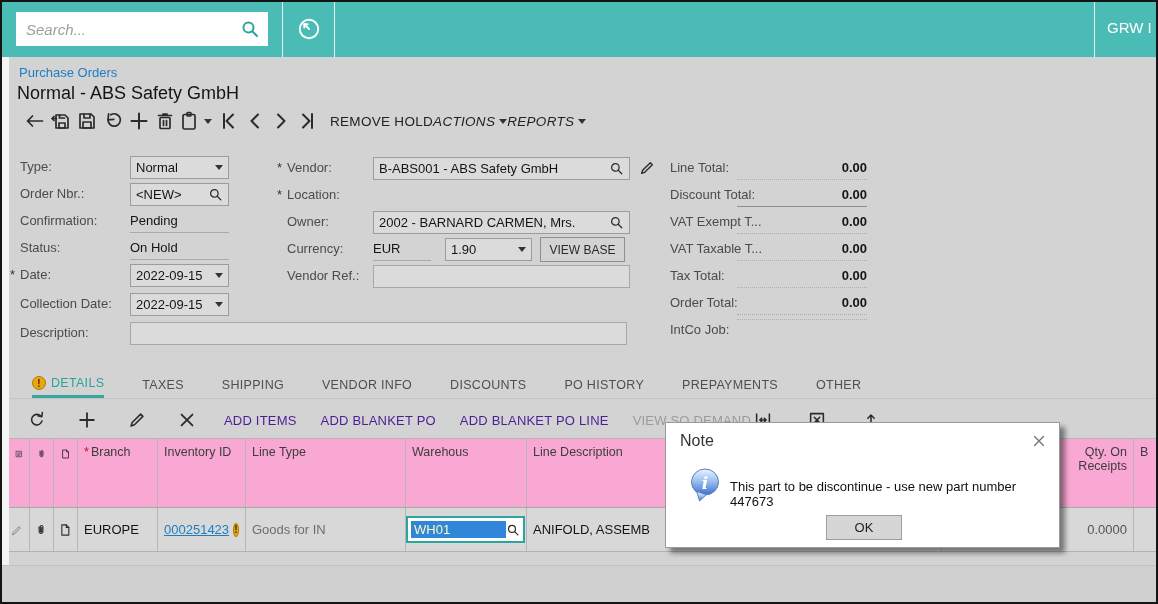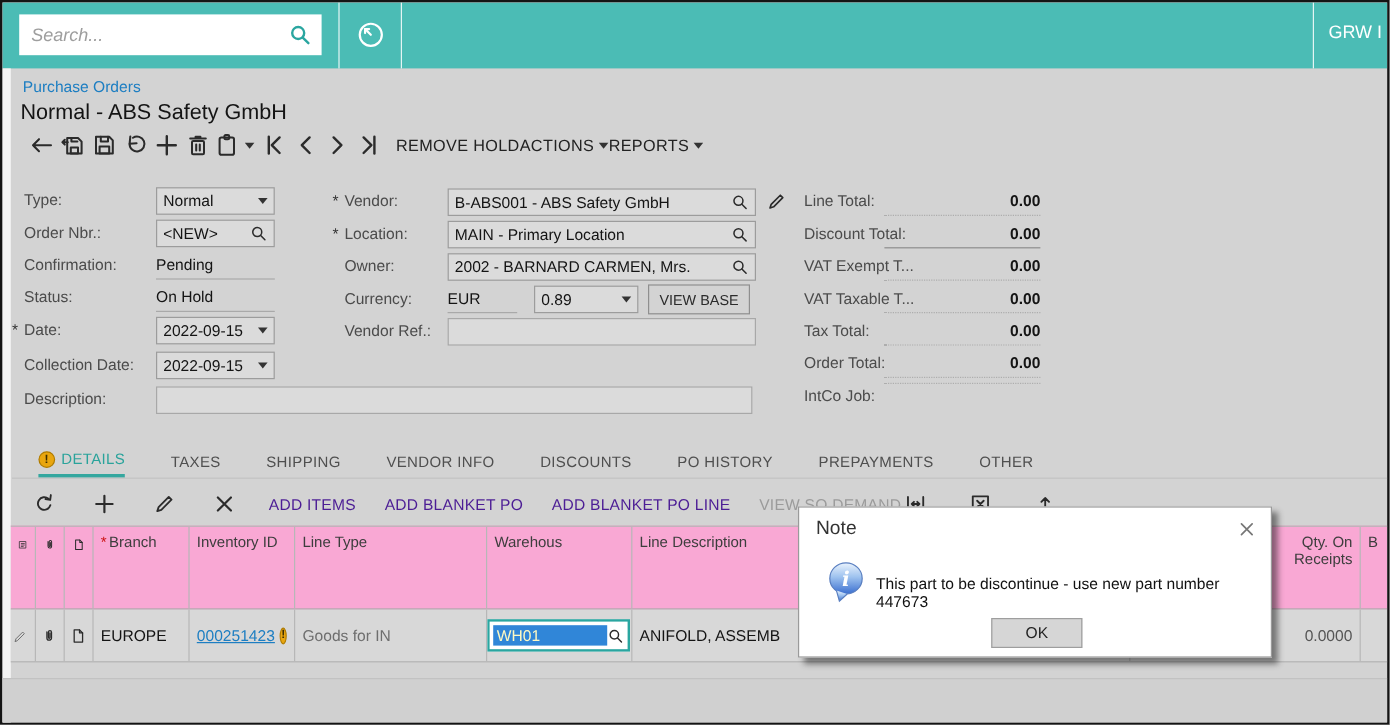--- a/index.html
+++ b/index.html
@@ -24,21 +24,21 @@
 
   .left-strip{left:0;top:55px;width:7px;height:547px;background:#f4f4f4;}
 
   
   .breadcrumb{left:17px;top:63px;font-size:13px;color:#1d7ec2;cursor:pointer;}
   .page-title{left:15px;top:81px;font-size:18px;color:#141414;}
 
   
   .toolbar{left:20px;top:104px;height:30px;display:flex;align-items:center;}
   .tbtn{width:26px;height:26px;display:flex;align-items:center;justify-content:center;cursor:pointer;}
-  .tbtn-w{display:flex;align-items:center;gap:4px;cursor:pointer;}
+  .tbtn-w{display:flex;align-items:center;gap:4px;cursor:pointer;font-style:italic;}
   .ttext{font-size:13.5px;color:#222;letter-spacing:.3px;cursor:pointer;white-space:nowrap;}
   .ttext.pad{margin-left:10px;}
   .caret{width:0;height:0;border-left:4px solid transparent;border-right:4px solid transparent;border-top:5px solid #333;}
 
   
   .lbl{font-size:13px;color:#4b4b4b;line-height:22px;white-space:nowrap;}
   .req{font-size:13px;color:#333;line-height:22px;}
   .box{box-sizing:border-box;height:23px;background:#dbdbdb;border:1px solid #9c9c9c;
     display:flex;align-items:center;padding:0 5px;font-size:13px;color:#141414;}
   .box .grow{flex:1;white-space:nowrap;overflow:hidden;}
@@ -262,45 +262,36 @@
     </span>
   </div>
   <div class="abs" style="left:636px;top:157px;">
     <svg width="18" height="18" viewBox="0 0 22 22" class="ic">
         <path d="M4.5 17.5 l1.2-3.7 9.3-9.3 2.5 2.5 -9.3 9.3 z"></path>
       </svg>
   </div>
 
   <div class="abs req" style="left:275px;top:182px;">*</div>
   <div class="abs lbl" style="left:285px;top:182px;">Location:</div>
-  <div class="abs box" style="left:371px;top:182px;width:257px;">
-    <span class="grow">MAIN - Primary Location</span>
-    <span>
-      <svg width="15" height="15" viewBox="0 0 20 20" class="ic">
-          <circle cx="8.5" cy="8.5" r="5"></circle>
-          <path d="M12.3 12.3 L17 17"></path>
-        </svg>
-    </span>
-  </div>
 
   <div class="abs lbl" style="left:285px;top:209px;">Owner:</div>
   <div class="abs box" style="left:371px;top:209px;width:257px;">
     <span class="grow">2002 - BARNARD CARMEN, Mrs.</span>
     <span>
       <svg width="15" height="15" viewBox="0 0 20 20" class="ic">
           <circle cx="8.5" cy="8.5" r="5"></circle>
           <path d="M12.3 12.3 L17 17"></path>
         </svg>
     </span>
   </div>
 
   <div class="abs lbl" style="left:285px;top:236px;">Currency:</div>
   <div class="abs plain uline" style="left:371px;top:236px;width:58px;">EUR</div>
   <div class="abs box" style="left:443px;top:236px;width:87px;">
-    <span class="grow">0.89</span>
+    <span class="grow">1.90</span>
     <span class="caret"></span>
   </div>
   <div class="abs viewbase" style="left:538px;top:235px;width:85px;">VIEW BASE</div>
 
   <div class="abs lbl" style="left:285px;top:263px;">Vendor Ref.:</div>
   <input class="abs forminput" style="left: 371px; top: 263px; width: 257px;">
 
   <div class="abs lbl" style="left:668px;top:155px;">Line Total:</div>
   <div class="abs totval" style="left:735px;top:155px;width:130px;">0.00</div>
 

